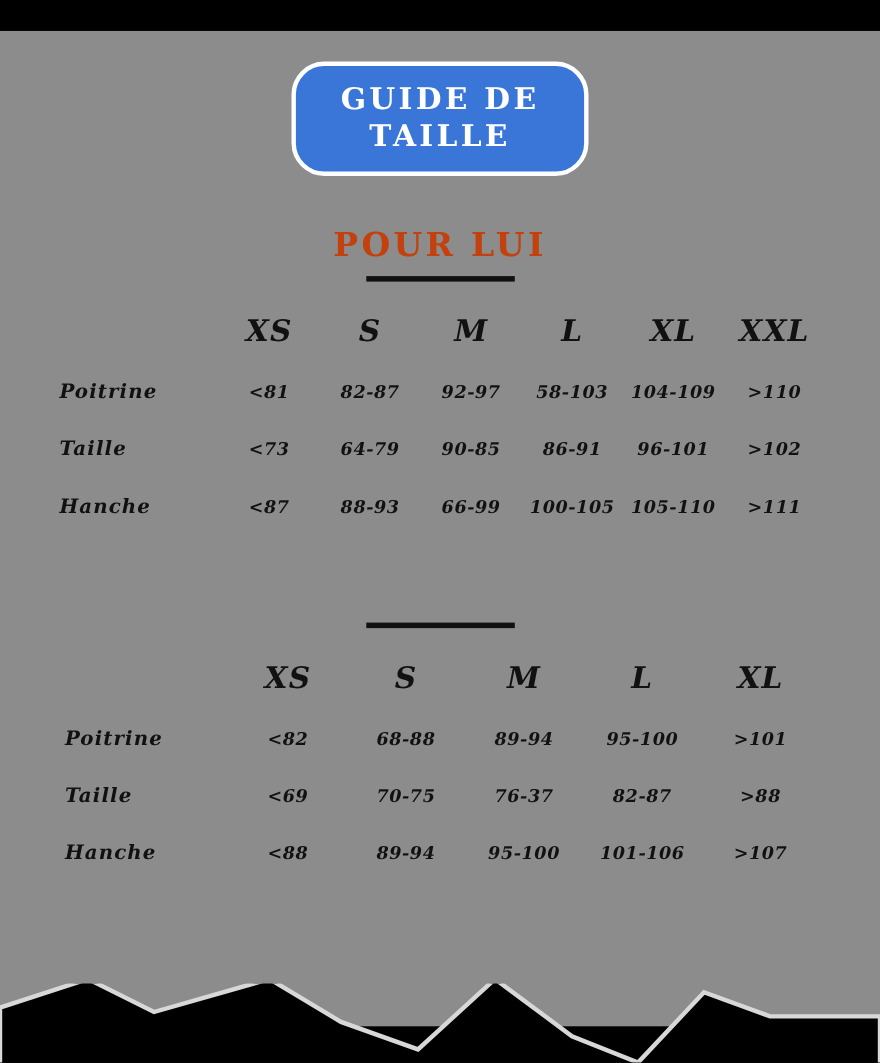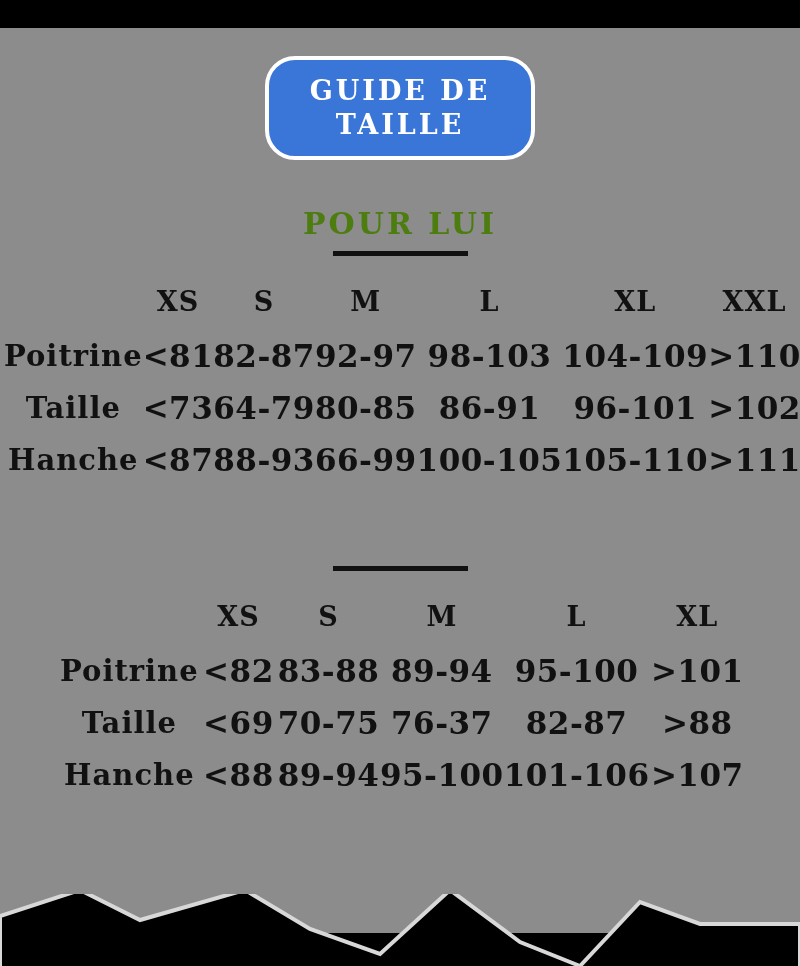--- a/index.html
+++ b/index.html
@@ -70,65 +70,66 @@
     font-size: 27px;
   }
 
   .section {
     position: absolute;
     left: 0;
     width: 800px;
   }
   .section-heading {
     text-align: center;
-    color: #4d7c0f;
+    color: #c2410c;
     font-family: "DejaVu Serif", serif;
     font-weight: bold;
     font-size: 30px;
     letter-spacing: 3px;
     text-transform: uppercase;
   }
   .heading-rule {
     width: 135px;
     height: 5px;
     background: #111111;
     margin: 10px auto 0 auto;
   }
 
   table.size-table {
     border-collapse: collapse;
     margin: 0 auto;
     color: #111111;
     font-family: "DejaVu Serif", serif;
     font-weight: bold;
+    font-style: italic;
   }
   table.size-table th,
   table.size-table td {
     padding: 0;
     text-align: center;
     white-space: nowrap;
   }
   table.size-table thead th {
     font-size: 27px;
     letter-spacing: 1px;
     height: 58px;
     vertical-align: middle;
   }
   table.size-table thead th.corner {
     width: 150px;
   }
   table.size-table tbody td {
-    font-size: 31px;
+    font-size: 16px;
     height: 52px;
     vertical-align: middle;
     letter-spacing: 0.5px;
   }
   table.size-table tbody td.row-label {
-    text-align: center;
-    font-size: 29px;
+    text-align: left;
+    font-size: 18px;
     letter-spacing: 1px;
     padding-left: 4px;
   }
 
   
   #table-men { width: 700px; }
   #table-men thead th.corner { width: 145px; }
   #table-men thead th.sz { width: 92px; }
   #table-men tbody td.row-label { width: 145px; }
 
@@ -164,29 +165,29 @@
           <th class="sz">XL</th>
           <th class="sz">XXL</th>
         </tr>
       </thead>
       <tbody>
         <tr>
           <td class="row-label">Poitrine</td>
           <td>&lt;81</td>
           <td>82-87</td>
           <td>92-97</td>
-          <td>98-103</td>
+          <td>58-103</td>
           <td>104-109</td>
           <td>&gt;110</td>
         </tr>
         <tr>
           <td class="row-label">Taille</td>
           <td>&lt;73</td>
           <td>64-79</td>
-          <td>80-85</td>
+          <td>90-85</td>
           <td>86-91</td>
           <td>96-101</td>
           <td>&gt;102</td>
         </tr>
         <tr>
           <td class="row-label">Hanche</td>
           <td>&lt;87</td>
           <td>88-93</td>
           <td>66-99</td>
           <td>100-105</td>
@@ -207,21 +208,21 @@
           <th class="sz">S</th>
           <th class="sz">M</th>
           <th class="sz">L</th>
           <th class="sz">XL</th>
         </tr>
       </thead>
       <tbody>
         <tr>
           <td class="row-label">Poitrine</td>
           <td>&lt;82</td>
-          <td>83-88</td>
+          <td>68-88</td>
           <td>89-94</td>
           <td>95-100</td>
           <td>&gt;101</td>
         </tr>
         <tr>
           <td class="row-label">Taille</td>
           <td>&lt;69</td>
           <td>70-75</td>
           <td>76-37</td>
           <td>82-87</td>

